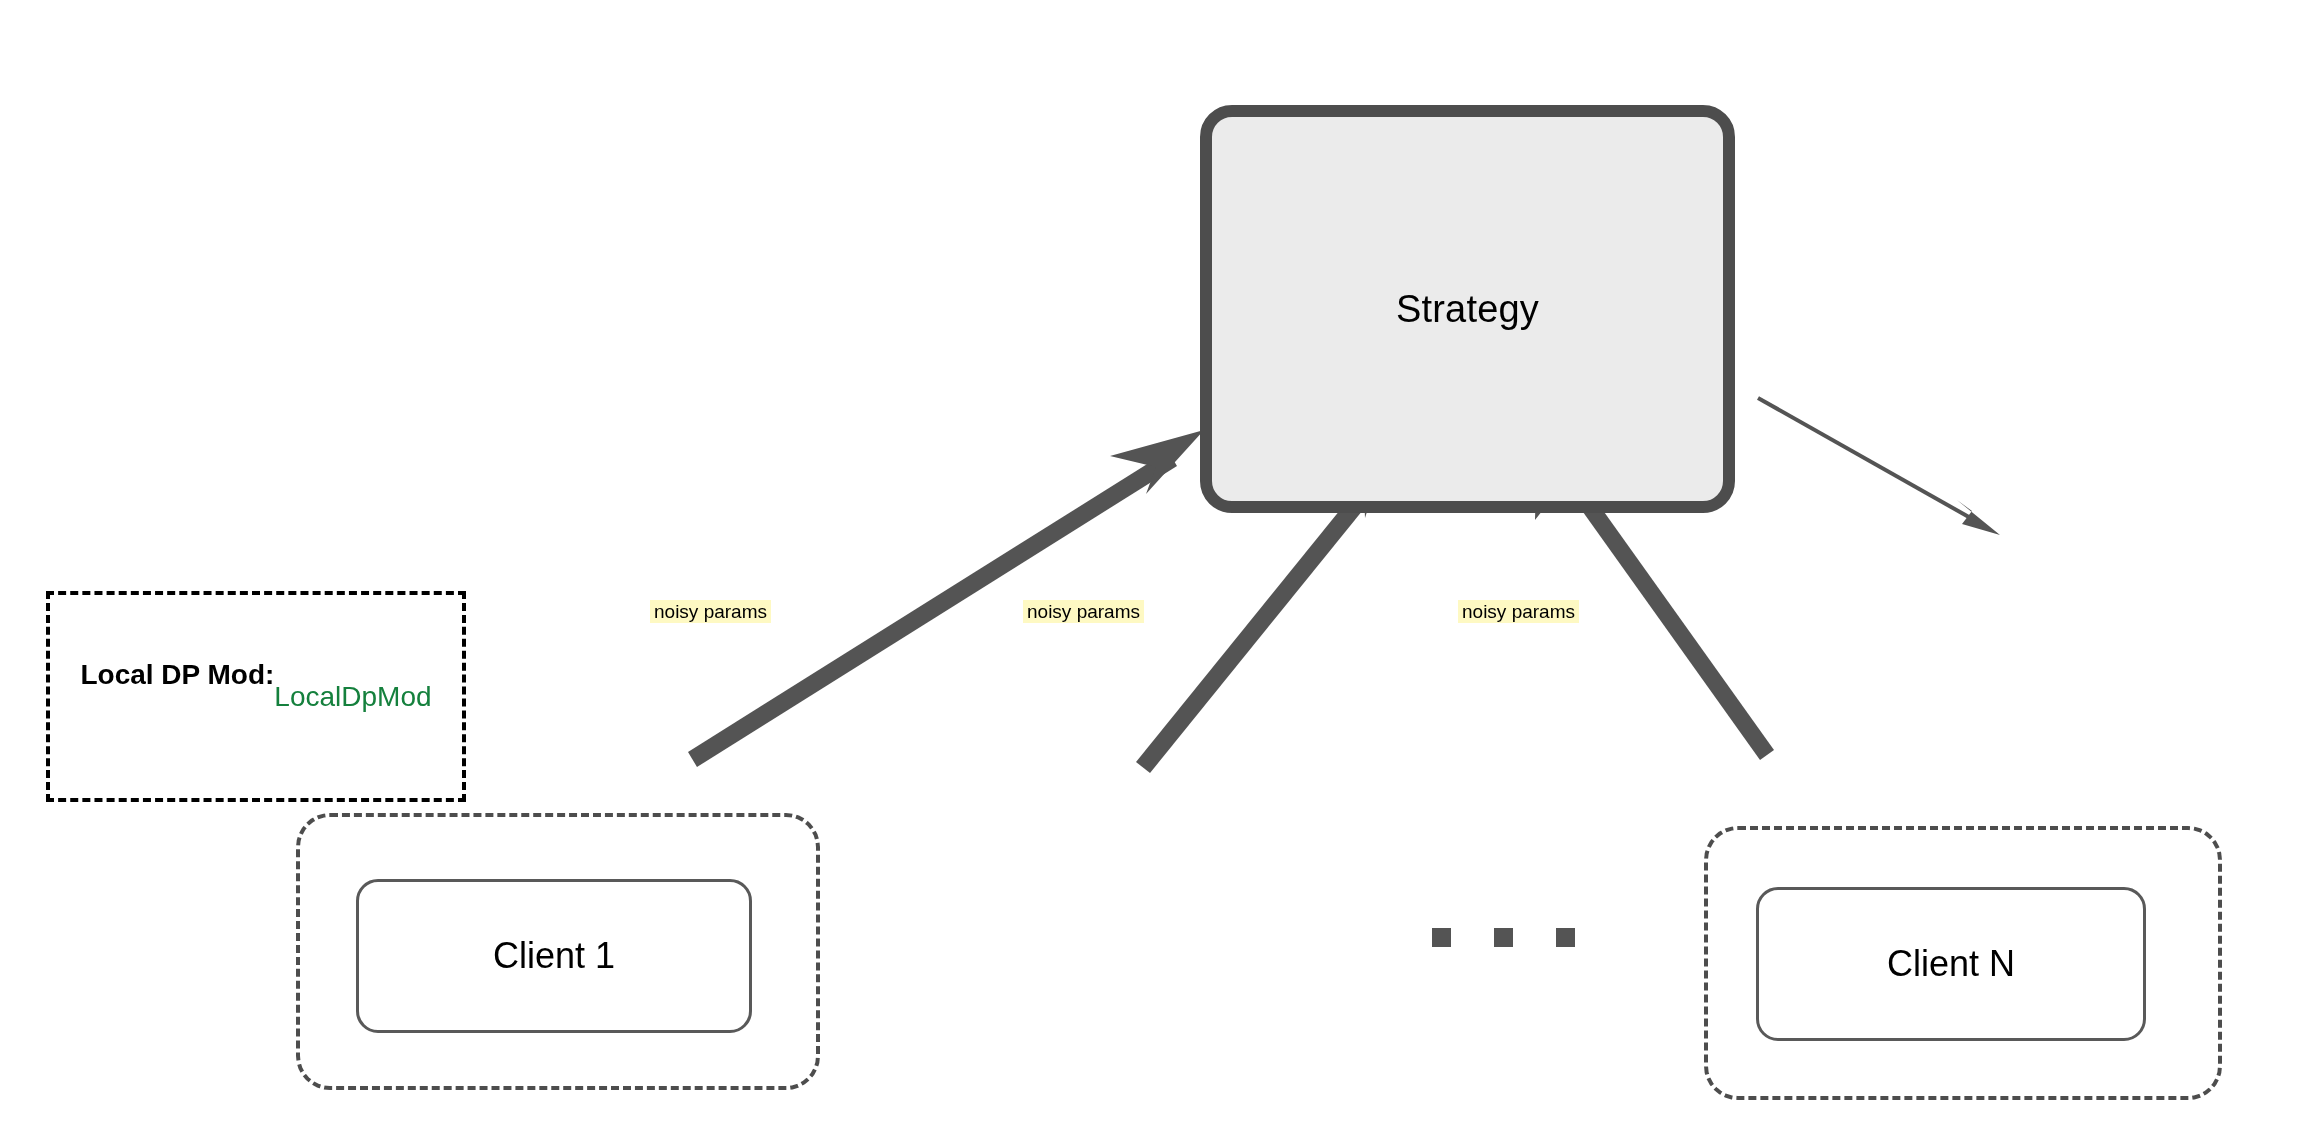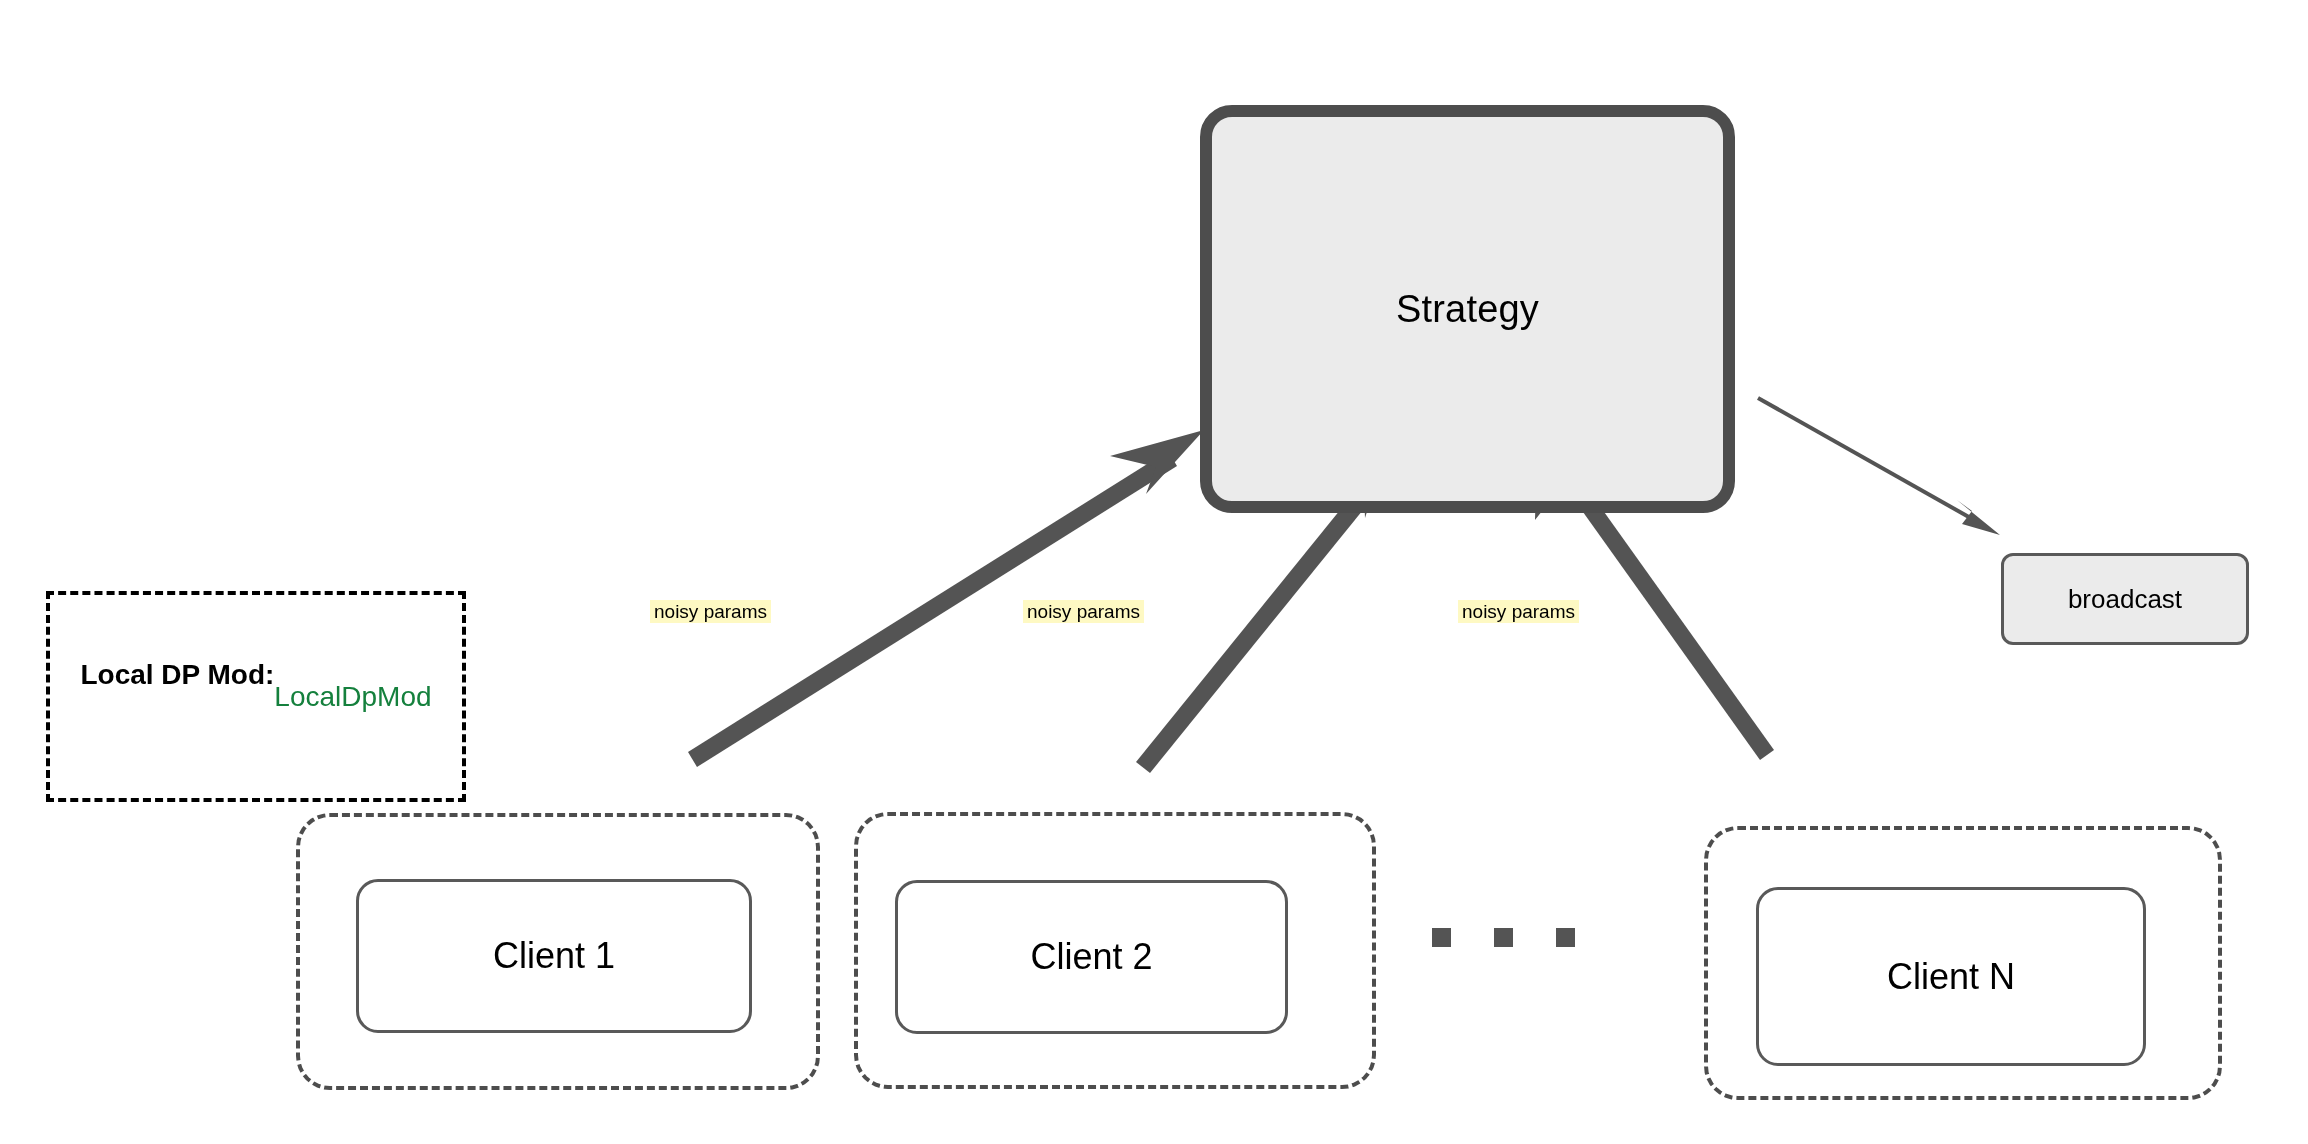--- a/index.html
+++ b/index.html
@@ -177,50 +177,42 @@
     <g>
       <line x1="1758" y1="398" x2="1983" y2="525" stroke="#545454" stroke-width="4"></line>
       <path d="M 2000 535 L 1962 524 L 1972 511 L 1957 500 Z" fill="#545454"></path>
     </g>
   </svg>
 
   <div class="strategy-node">
     <span class="strategy-label">Strategy</span>
   </div>
 
-  <div class="broadcast-node">
-    <span class="broadcast-label">broadcast</span>
-  </div>
 
   <div class="dpmod-note">
     <span class="dpmod-title">Local DP Mod:</span>
     <span class="dpmod-value">LocalDpMod</span>
   </div>
 
   <span class="edge-label" style="left:650px; top:600px;">noisy params</span>
   <span class="edge-label" style="left:1023px; top:600px;">noisy params</span>
   <span class="edge-label" style="left:1458px; top:600px;">noisy params</span>
 
   <div class="client-group" style="left:296px; top:813px; width:524px; height:277px;">
     <div class="client-box" style="left:56px; top:62px; width:396px; height:154px;">
       <span class="client-label">Client 1</span>
     </div>
   </div>
 
-  <div class="client-group" style="left:854px; top:812px; width:522px; height:277px;">
-    <div class="client-box" style="left:37px; top:64px; width:393px; height:154px;">
-      <span class="client-label">Client 2</span>
-    </div>
-  </div>
 
   <div class="ellipsis-group">
     <span class="ellipsis-dot" style="left:0px;"></span>
     <span class="ellipsis-dot" style="left:62px;"></span>
     <span class="ellipsis-dot" style="left:124px;"></span>
   </div>
 
   <div class="client-group" style="left:1704px; top:826px; width:518px; height:274px;">
-    <div class="client-box" style="left:48px; top:57px; width:390px; height:179px;">
+    <div class="client-box" style="left:48px; top:57px; width:390px; height:154px;">
       <span class="client-label">Client N</span>
     </div>
   </div>
 
 </div>
 
 </body></html>

